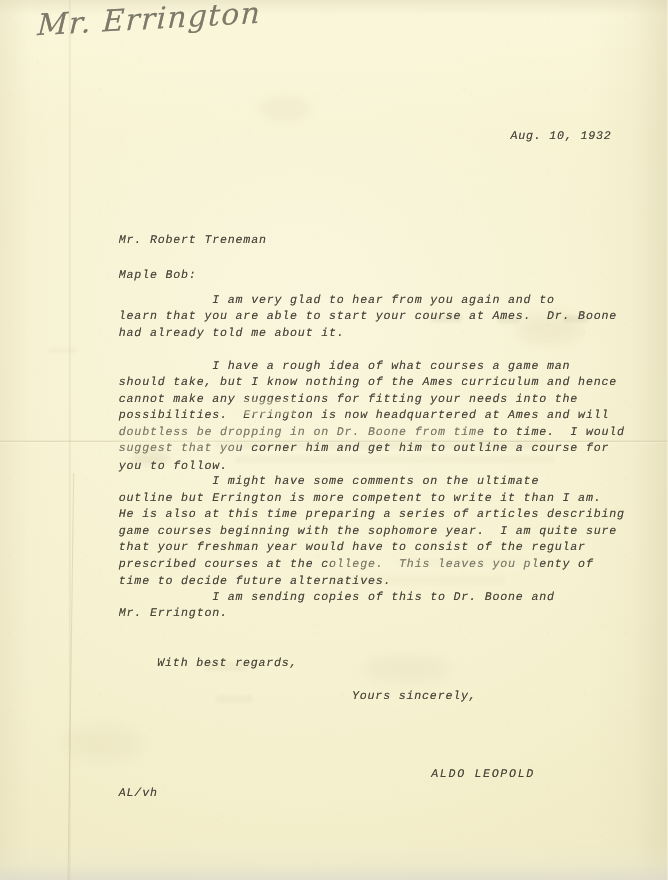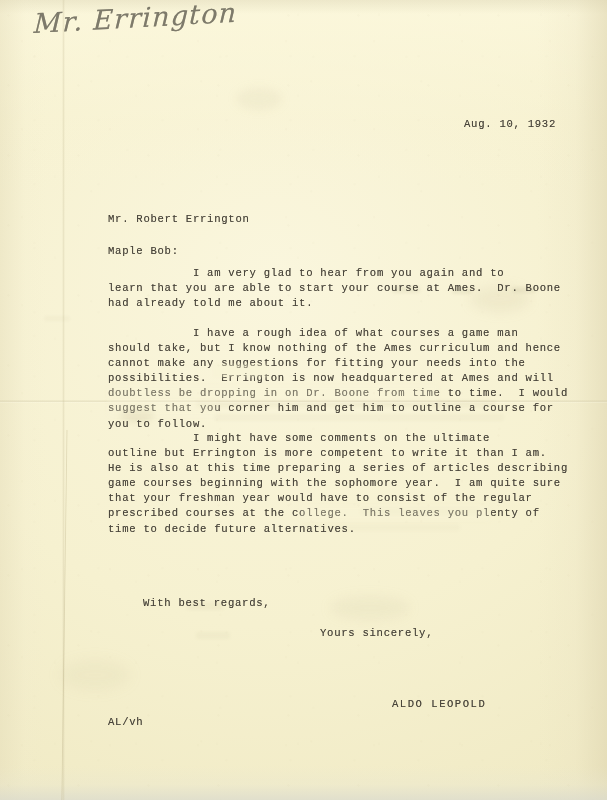--- a/index.html
+++ b/index.html
@@ -129,20 +129,21 @@
 
   
   .typed {
     position: absolute;
     color: #48443a;
     font-size: 10.6px;
     line-height: 15.1px;
     letter-spacing: 0.72px;
     white-space: pre;
     text-shadow: 0 0 0.5px rgba(72,68,58,0.55);
+    font-style: italic;
   }
 
   .date-line   { left: 464px; top: 117px; }
   .addr-block  { left: 108px; top: 182px; }
   .salutation  { left: 108px; top: 244px; }
   .para        { left: 108px; }
   .p1 { top: 266px; }
   .p2 { top: 326px; }
   .p3 { top: 431px; }
   .p4 { top: 536px; }
@@ -213,21 +214,21 @@
   <div class="ghost-smudge" style="left:300px; top:524px; width:160px; height:7px; opacity:0.35;"></div>
   <div class="ghost-smudge" style="left:186px; top:602px; width:38px; height:8px; opacity:0.60;"></div>
   <div class="ghost-smudge" style="left:196px; top:632px; width:34px; height:7px; opacity:0.50;"></div>
   <div class="ghost-smudge" style="left:44px; top:316px; width:26px; height:5px; opacity:0.45;"></div>
 
   <div class="handwriting">Mr. Errington</div>
 
   <div class="typed date-line">Aug. 10, 1932</div>
 
   <div class="typed addr-block">
-    <div>Mr. Robert Errington</div>
+    <div>Mr. Robert Treneman</div>
   </div>
 
   <div class="typed salutation">Maple Bob:</div>
 
   <div class="typed para p2">            I have a rough idea of what courses a game man
 should take, but I know nothing of the Ames curriculum and hence
 cannot make any suggestions for fitting your needs into the
 possibilities.  Errington is now headquartered at Ames and will
 doubtless be dropping in on Dr. Boone from time to time.  I would
 suggest that you corner him and get him to outline a course for
@@ -238,20 +239,22 @@
 had already told me about it.</div>
 
   <div class="typed para p3">            I might have some comments on the ultimate
 outline but Errington is more competent to write it than I am.
 He is also at this time preparing a series of articles describing
 game courses beginning with the sophomore year.  I am quite sure
 that your freshman year would have to consist of the regular
 prescribed courses at the college.  This leaves you plenty of
 time to decide future alternatives.</div>
 
+  <div class="typed para p4">            I am sending copies of this to Dr. Boone and
+Mr. Errington.</div>
 
   <div class="fade-overlay" style="left:214px; top:364px; width:54px; height:13px;"></div>
   <div class="light-strike" style="left:108px; top:386px; width:330px; height:16px;"></div>
   <div class="light-strike" style="left:108px; top:401px; width:110px; height:15px;"></div>
   <div class="light-strike" style="left:300px; top:506px; width:190px; height:14px;"></div>
 
   <div class="typed regards">With best regards,</div>
 
   <div class="typed closing">Yours sincerely,</div>
 

